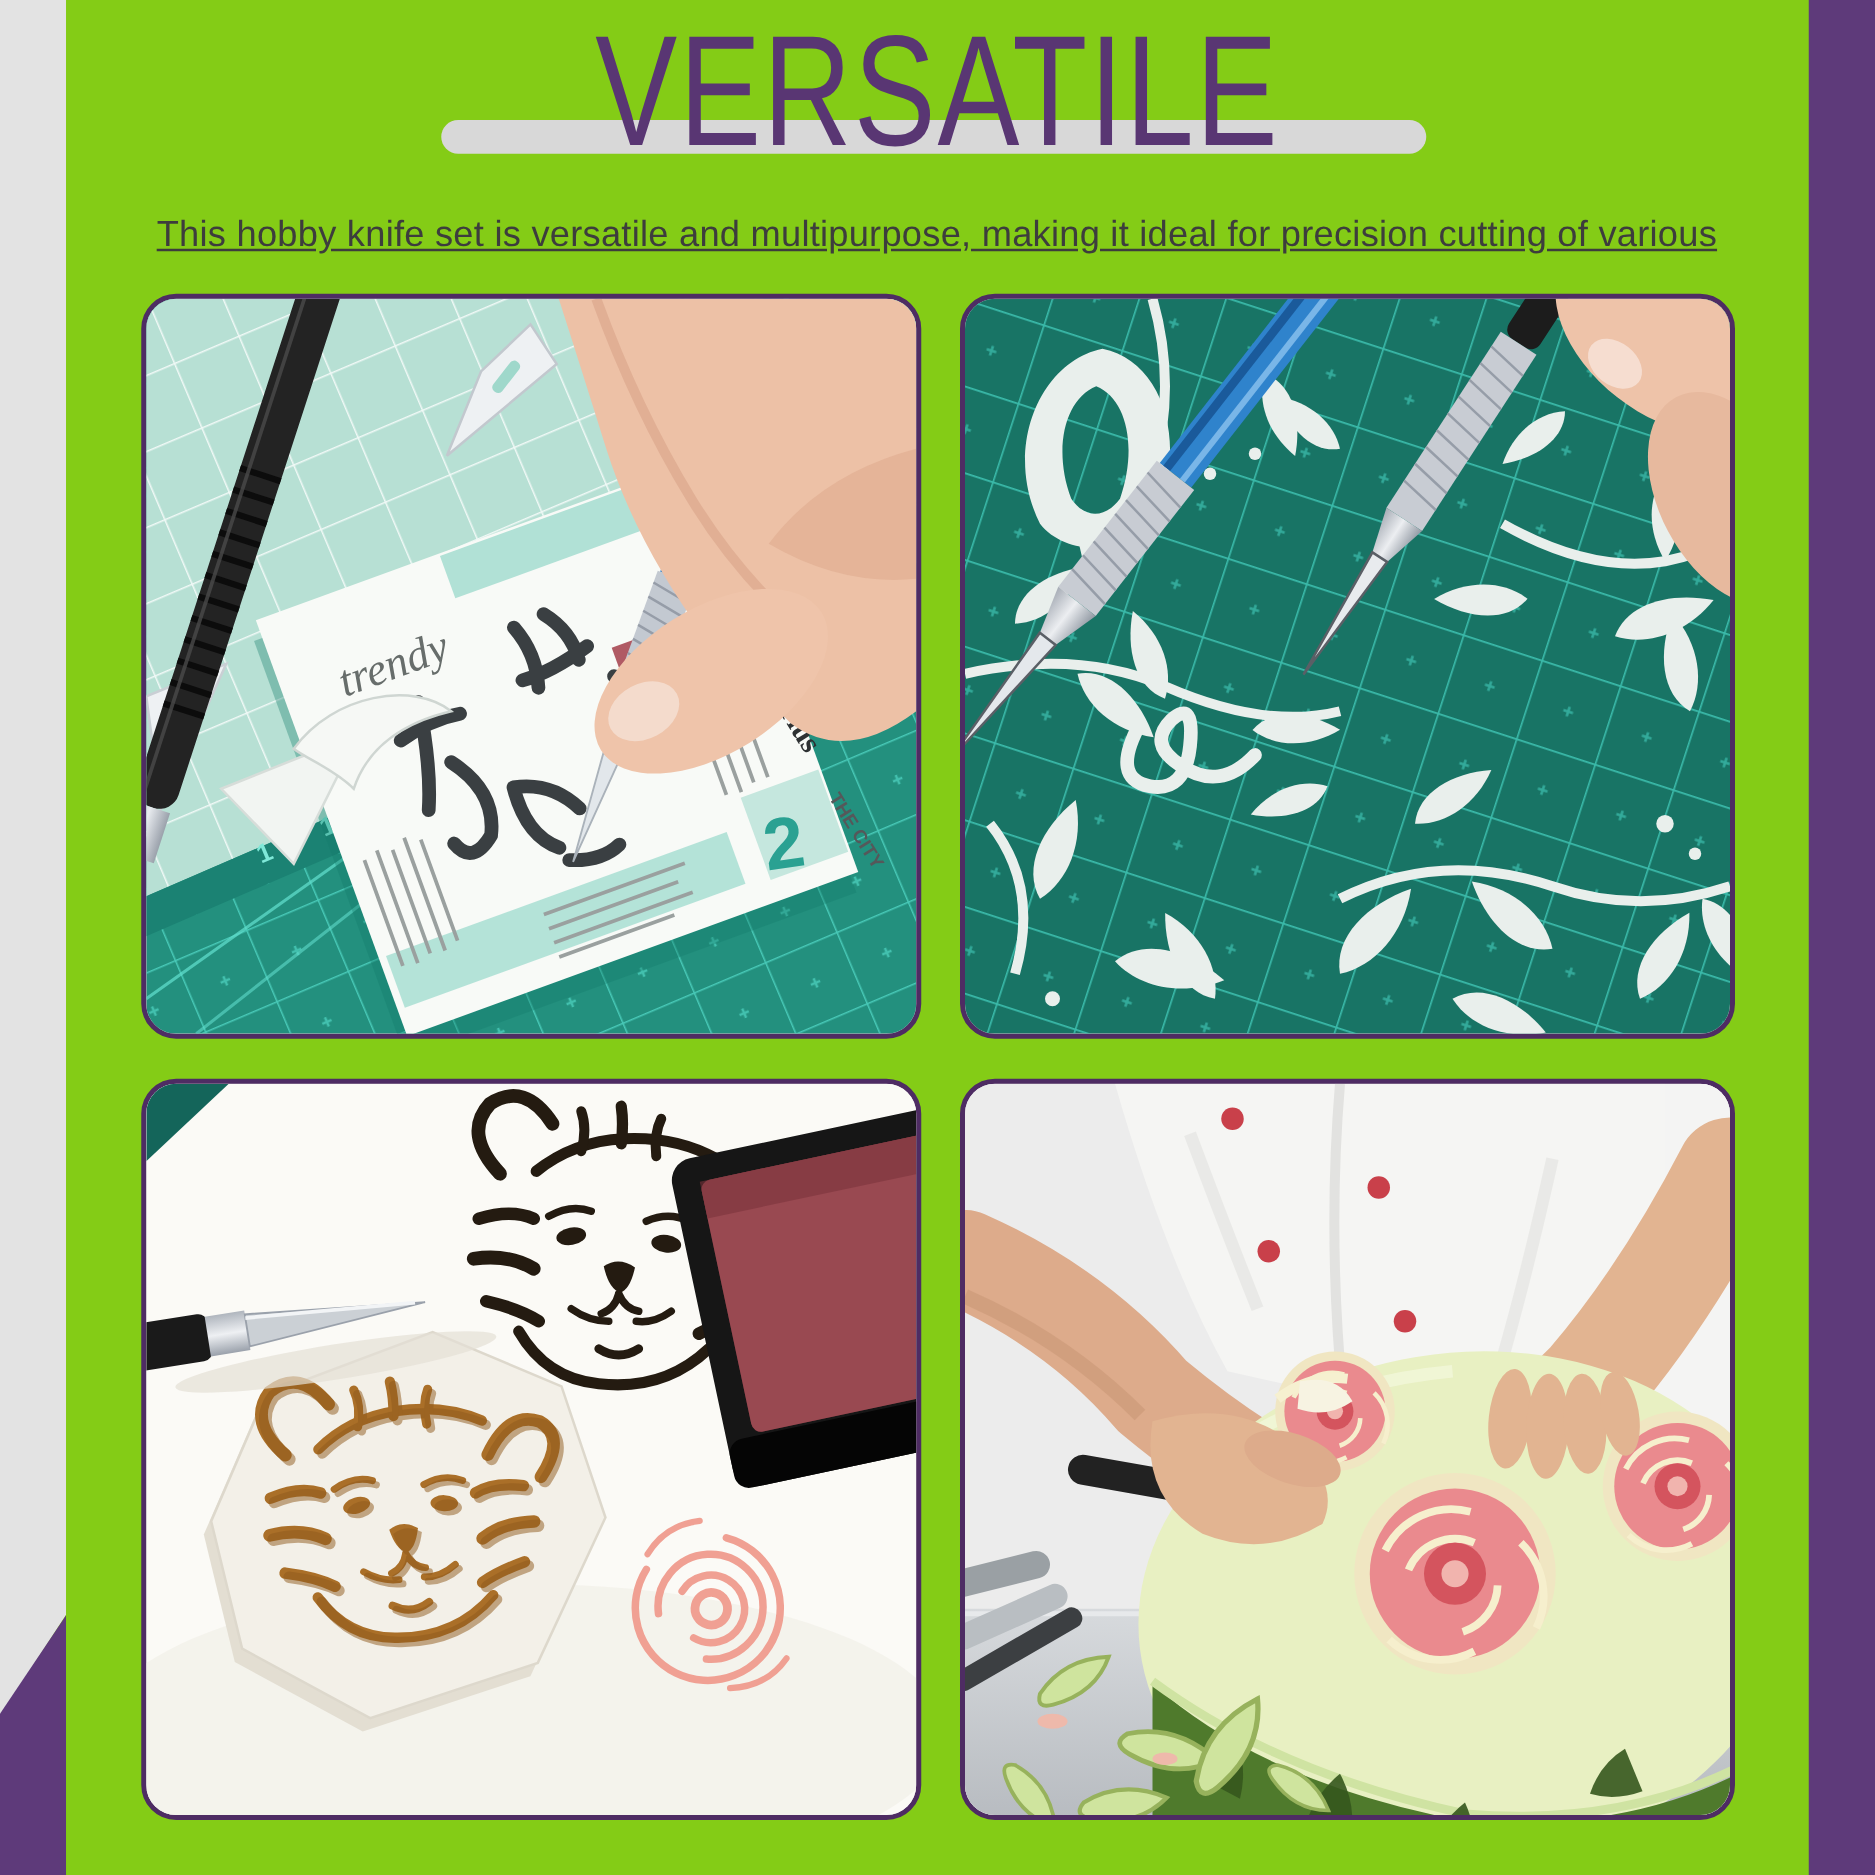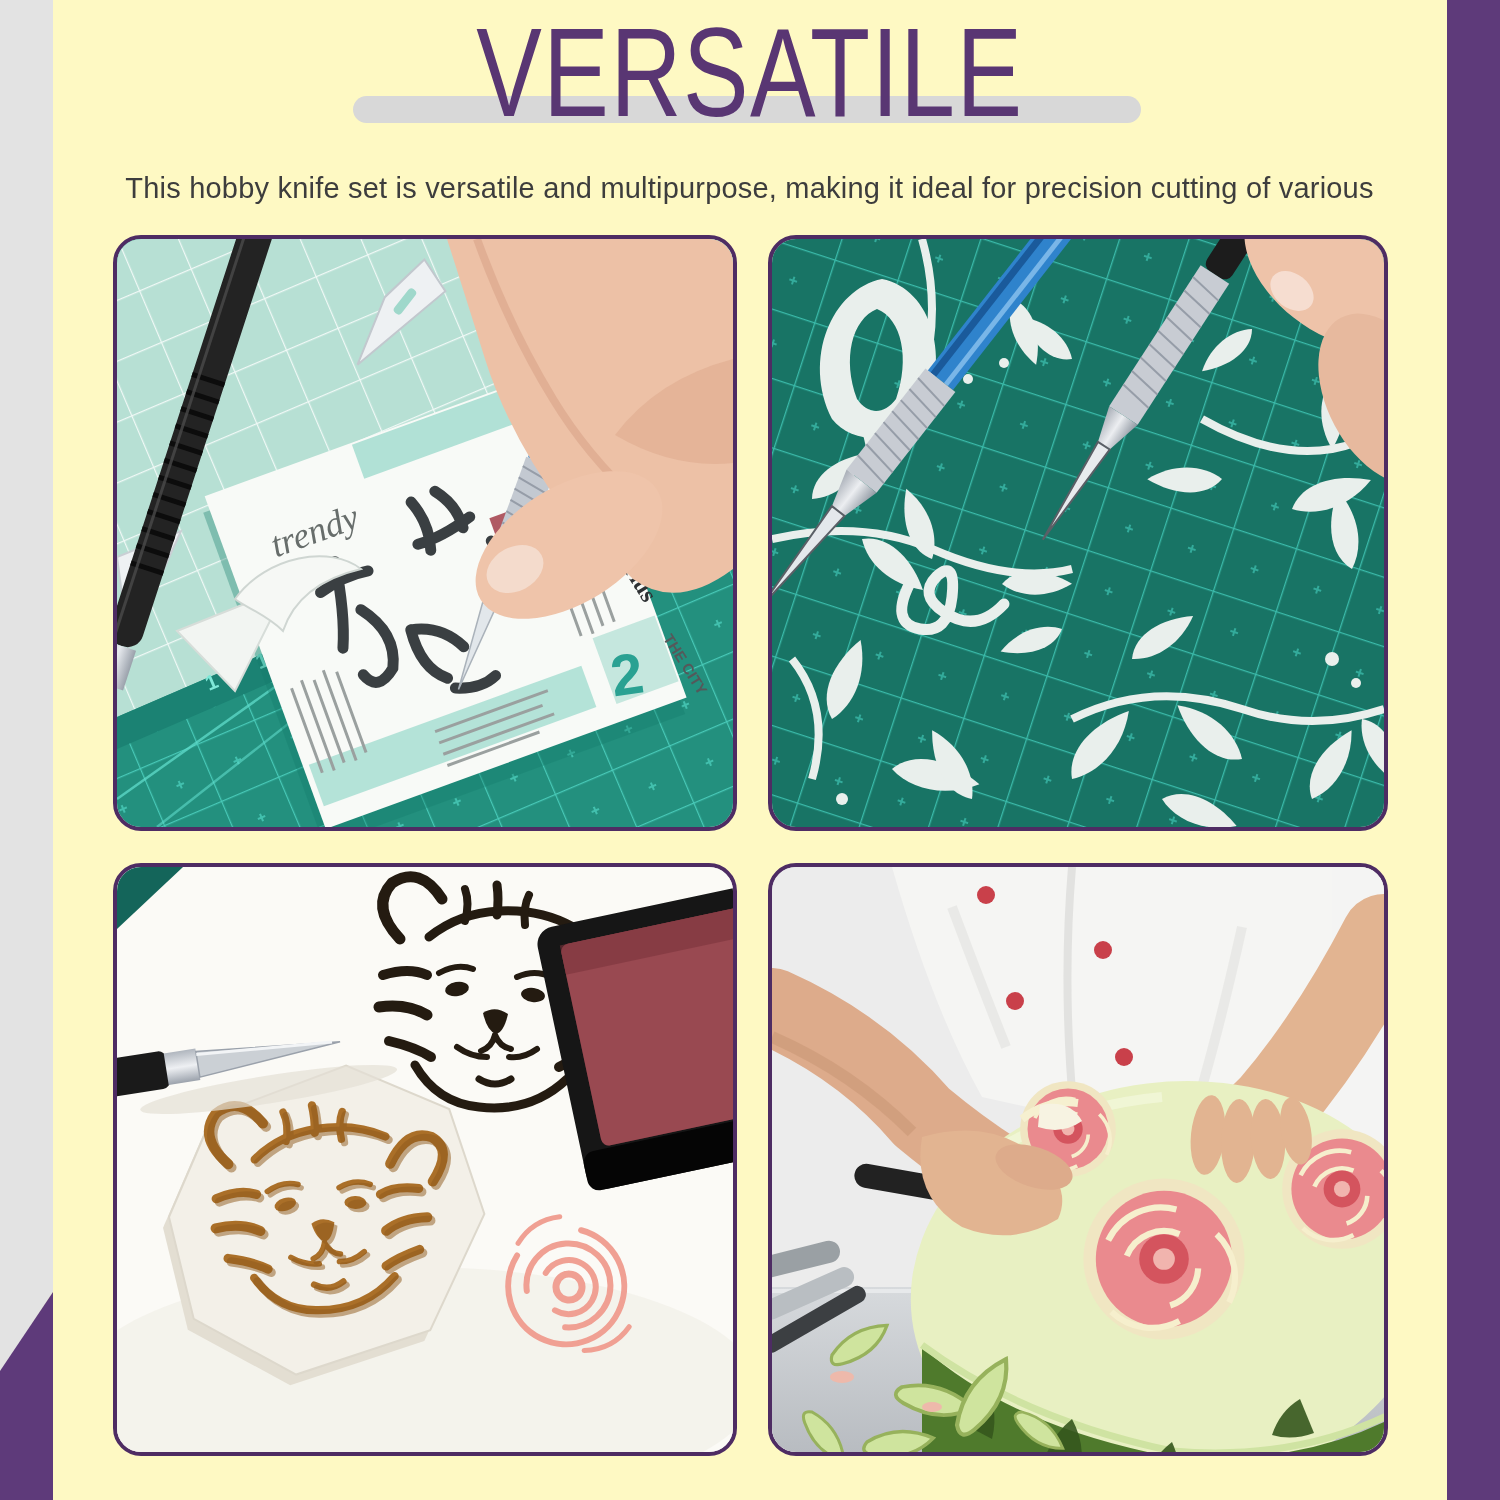--- a/index.html
+++ b/index.html
@@ -1,33 +1,33 @@
 <!DOCTYPE html>
 <html><head>
 <meta charset="utf-8">
 <style>
   html,body{margin:0;padding:0;background:#fff;}
-  .canvas{position:relative;width:1500px;height:1500px;background:#fef9c3;overflow:hidden;
+  .canvas{position:relative;width:1500px;height:1500px;background:#84cc16;overflow:hidden;
           font-family:"Liberation Sans",sans-serif;}
   
   .strip-left{position:absolute;left:0;top:0;width:53px;height:1380px;background:#e3e3e3;
               clip-path:polygon(0 0,100% 0,100% 93.6%,0 99.5%);}
   .corner-bl{position:absolute;left:0;top:1292px;width:53px;height:208px;background:#5e3a7a;
              clip-path:polygon(100% 0,100% 100%,0 100%,0 38%);}
   .strip-right{position:absolute;left:1447px;top:0;width:53px;height:1500px;background:#5e3a7a;}
   
   .header{position:absolute;left:52px;right:53px;top:0;text-align:center;}
   .title-bar{position:absolute;left:353px;top:96px;width:788px;height:27px;border-radius:14px;
              background:#d8d8d8;}
   .title{position:relative;margin:10px 0 0 0;font-size:126px;line-height:1;font-weight:400;
          color:#593673;letter-spacing:2px;display:inline-block;transform:scaleX(.78);
          transform-origin:50% 50%;}
   .desc{position:absolute;left:52px;right:53px;top:142px;text-align:center;color:#3d3d3d;
         font-size:29px;line-height:35px;letter-spacing:.2px;}
-  .desc span{display:block;}
+  .desc span{display:block;text-decoration:underline;}
   
   .photos{position:absolute;left:113px;top:235px;display:grid;
           grid-template-columns:624px 620px;grid-template-rows:596px 593px;
           column-gap:31px;row-gap:32px;}
   .photo{margin:0;border:4px solid #4e2c63;border-radius:28px;overflow:hidden;
          box-sizing:border-box;background:#ddd;}
   .photo svg{display:block;width:100%;height:100%;}
   text{font-family:"Liberation Sans",sans-serif;}
   .serif{font-family:"Liberation Serif",serif;}
 </style>

